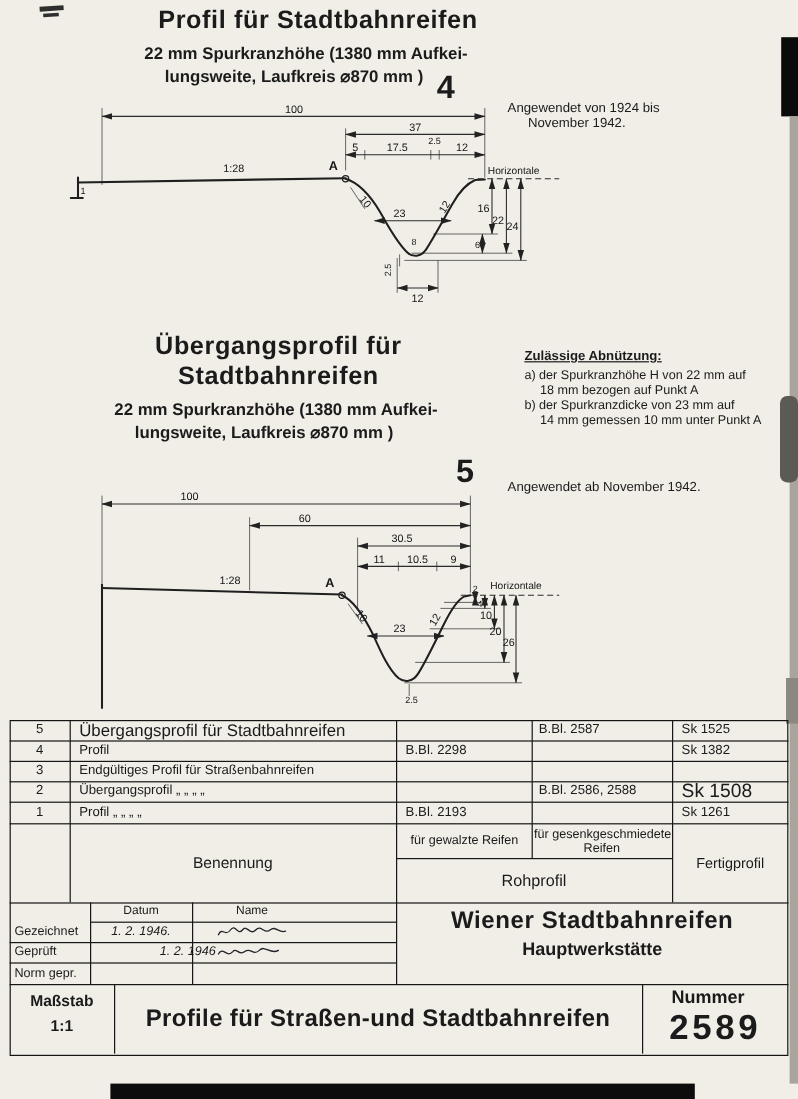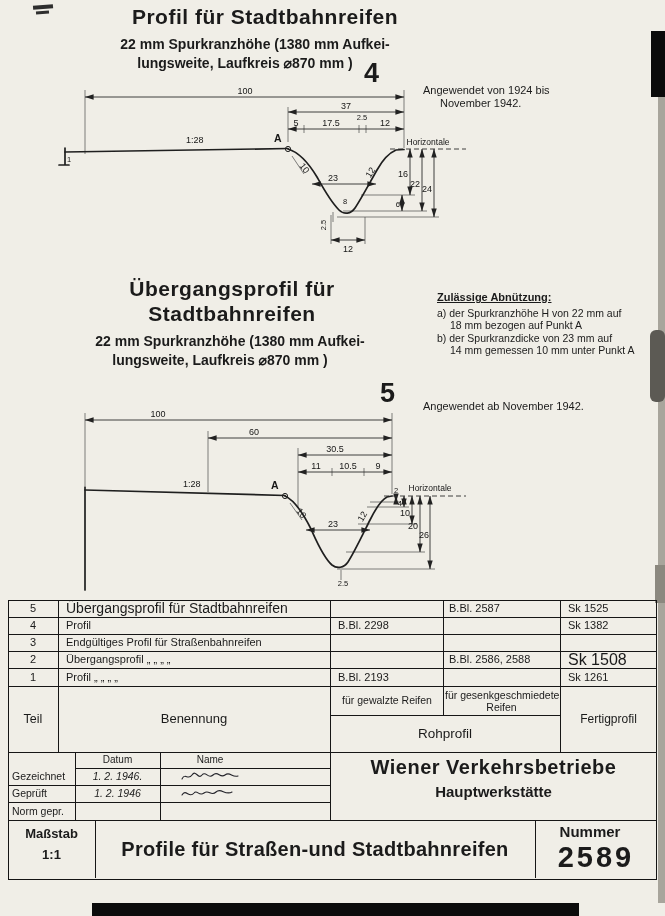--- a/index.html
+++ b/index.html
@@ -225,46 +225,45 @@
   <div class="t ctr" style="left:8px;top:651px;width:50px;height:17px;line-height:17px;font-size:11px;">2</div>
   <div class="t" style="left:66px;top:651px;height:17px;line-height:17px;font-size:11px;">Übergangsprofil  „  „  „  „</div>
   <div class="t" style="left:449px;top:651px;height:17px;line-height:17px;font-size:11px;">B.Bl. 2586, 2588</div>
   <div class="t" style="left:568px;top:651px;height:17px;line-height:17px;font-size:16px;">Sk 1508</div>
 
   <div class="t ctr" style="left:8px;top:668px;width:50px;height:18px;line-height:18px;font-size:11px;">1</div>
   <div class="t" style="left:66px;top:668px;height:18px;line-height:18px;font-size:11px;">Profil  „  „  „  „</div>
   <div class="t" style="left:338px;top:668px;height:18px;line-height:18px;font-size:11px;">B.Bl. 2193</div>
   <div class="t" style="left:568px;top:668px;height:18px;line-height:18px;font-size:11px;">Sk 1261</div>
 
-  <div class="t ctr" style="left:8px;top:686px;width:50px;height:66px;line-height:66px;font-size:12.5px;">Teil</div>
   <div class="t ctr" style="left:58px;top:686px;width:272px;height:66px;line-height:66px;font-size:13px;">Benennung</div>
   <div class="t ctr" style="left:332px;top:694px;width:110px;font-size:10.5px;">für gewalzte Reifen</div>
   <div class="t ctr" style="left:445px;top:689px;width:113px;font-size:10.5px;">für gesenkgeschmiedete</div>
   <div class="t ctr" style="left:445px;top:701px;width:113px;font-size:10.5px;">Reifen</div>
   <div class="t ctr" style="left:330px;top:715px;width:230px;height:37px;line-height:37px;font-size:13.5px;">Rohprofil</div>
   <div class="t ctr" style="left:560px;top:686px;width:97px;height:66px;line-height:66px;font-size:12px;">Fertigprofil</div>
 
   <div class="t ctr" style="left:75px;top:752px;width:85px;height:16px;line-height:16px;font-size:10px;">Datum</div>
   <div class="t ctr" style="left:160px;top:752px;width:100px;height:16px;line-height:16px;font-size:10px;">Name</div>
 
   <div class="t" style="left:12px;top:768px;height:17px;line-height:17px;font-size:10.5px;">Gezeichnet</div>
   <div class="t ctr it" style="left:75px;top:768px;width:85px;height:17px;line-height:17px;font-size:10.5px;">1. 2. 1946.</div>
   <svg style="left:180px;top:770px;" width="62" height="14" viewBox="0 0 62 14">
     <path d="M2,9 C5,2 8,11 12,5 S18,10 22,5 S28,10 33,5 S40,9 45,5 S52,8 58,6" fill="none" stroke="#23232a" stroke-width="1.1" stroke-linecap="round"></path>
   </svg>
 
   <div class="t" style="left:12px;top:785px;height:17px;line-height:17px;font-size:10.5px;">Geprüft</div>
-  <div class="t ctr it" style="left:75px;top:785px;width:85px;height:17px;line-height:17px;font-size:10.5px;">1. 2. 1946</div>
+  <div class="t ctr it" style="left:75px;top:785px;width:85px;height:17px;line-height:17px;font-size:10.5px;padding-left:39px;">1. 2. 1946</div>
   <svg style="left:180px;top:787px;" width="56" height="14" viewBox="0 0 56 14">
     <path d="M2,8 C6,1 9,12 14,6 C17,2 19,10 24,6 S31,10 36,5 S45,9 52,5" fill="none" stroke="#23232a" stroke-width="1.1" stroke-linecap="round"></path>
   </svg>
 
   <div class="t" style="left:12px;top:802px;height:18px;line-height:18px;font-size:10.5px;">Norm gepr.</div>
 
-  <div class="t ctr b" style="left:330px;top:756px;width:327px;font-size:20px;letter-spacing:0.5px;">Wiener Verkehrsbetriebe</div>
+  <div class="t ctr b" style="left:330px;top:756px;width:327px;font-size:20px;letter-spacing:0.5px;">Wiener Stadtbahnreifen</div>
   <div class="t ctr b" style="left:330px;top:783px;width:327px;font-size:15px;">Hauptwerkstätte</div>
 
   <div class="t ctr b" style="left:8px;top:826px;width:87px;font-size:13px;">Maßstab</div>
   <div class="t ctr b" style="left:8px;top:847px;width:87px;font-size:13px;">1:1</div>
   <div class="t ctr b" style="left:95px;top:838px;width:440px;font-size:20px;letter-spacing:0.3px;">Profile für Straßen-und Stadtbahnreifen</div>
   <div class="t ctr b" style="left:535px;top:823px;width:110px;font-size:15px;">Nummer</div>
   <div class="t ctr b" style="left:535px;top:841px;width:122px;font-size:29px;letter-spacing:3px;">2589</div>
 
 </div>
 

